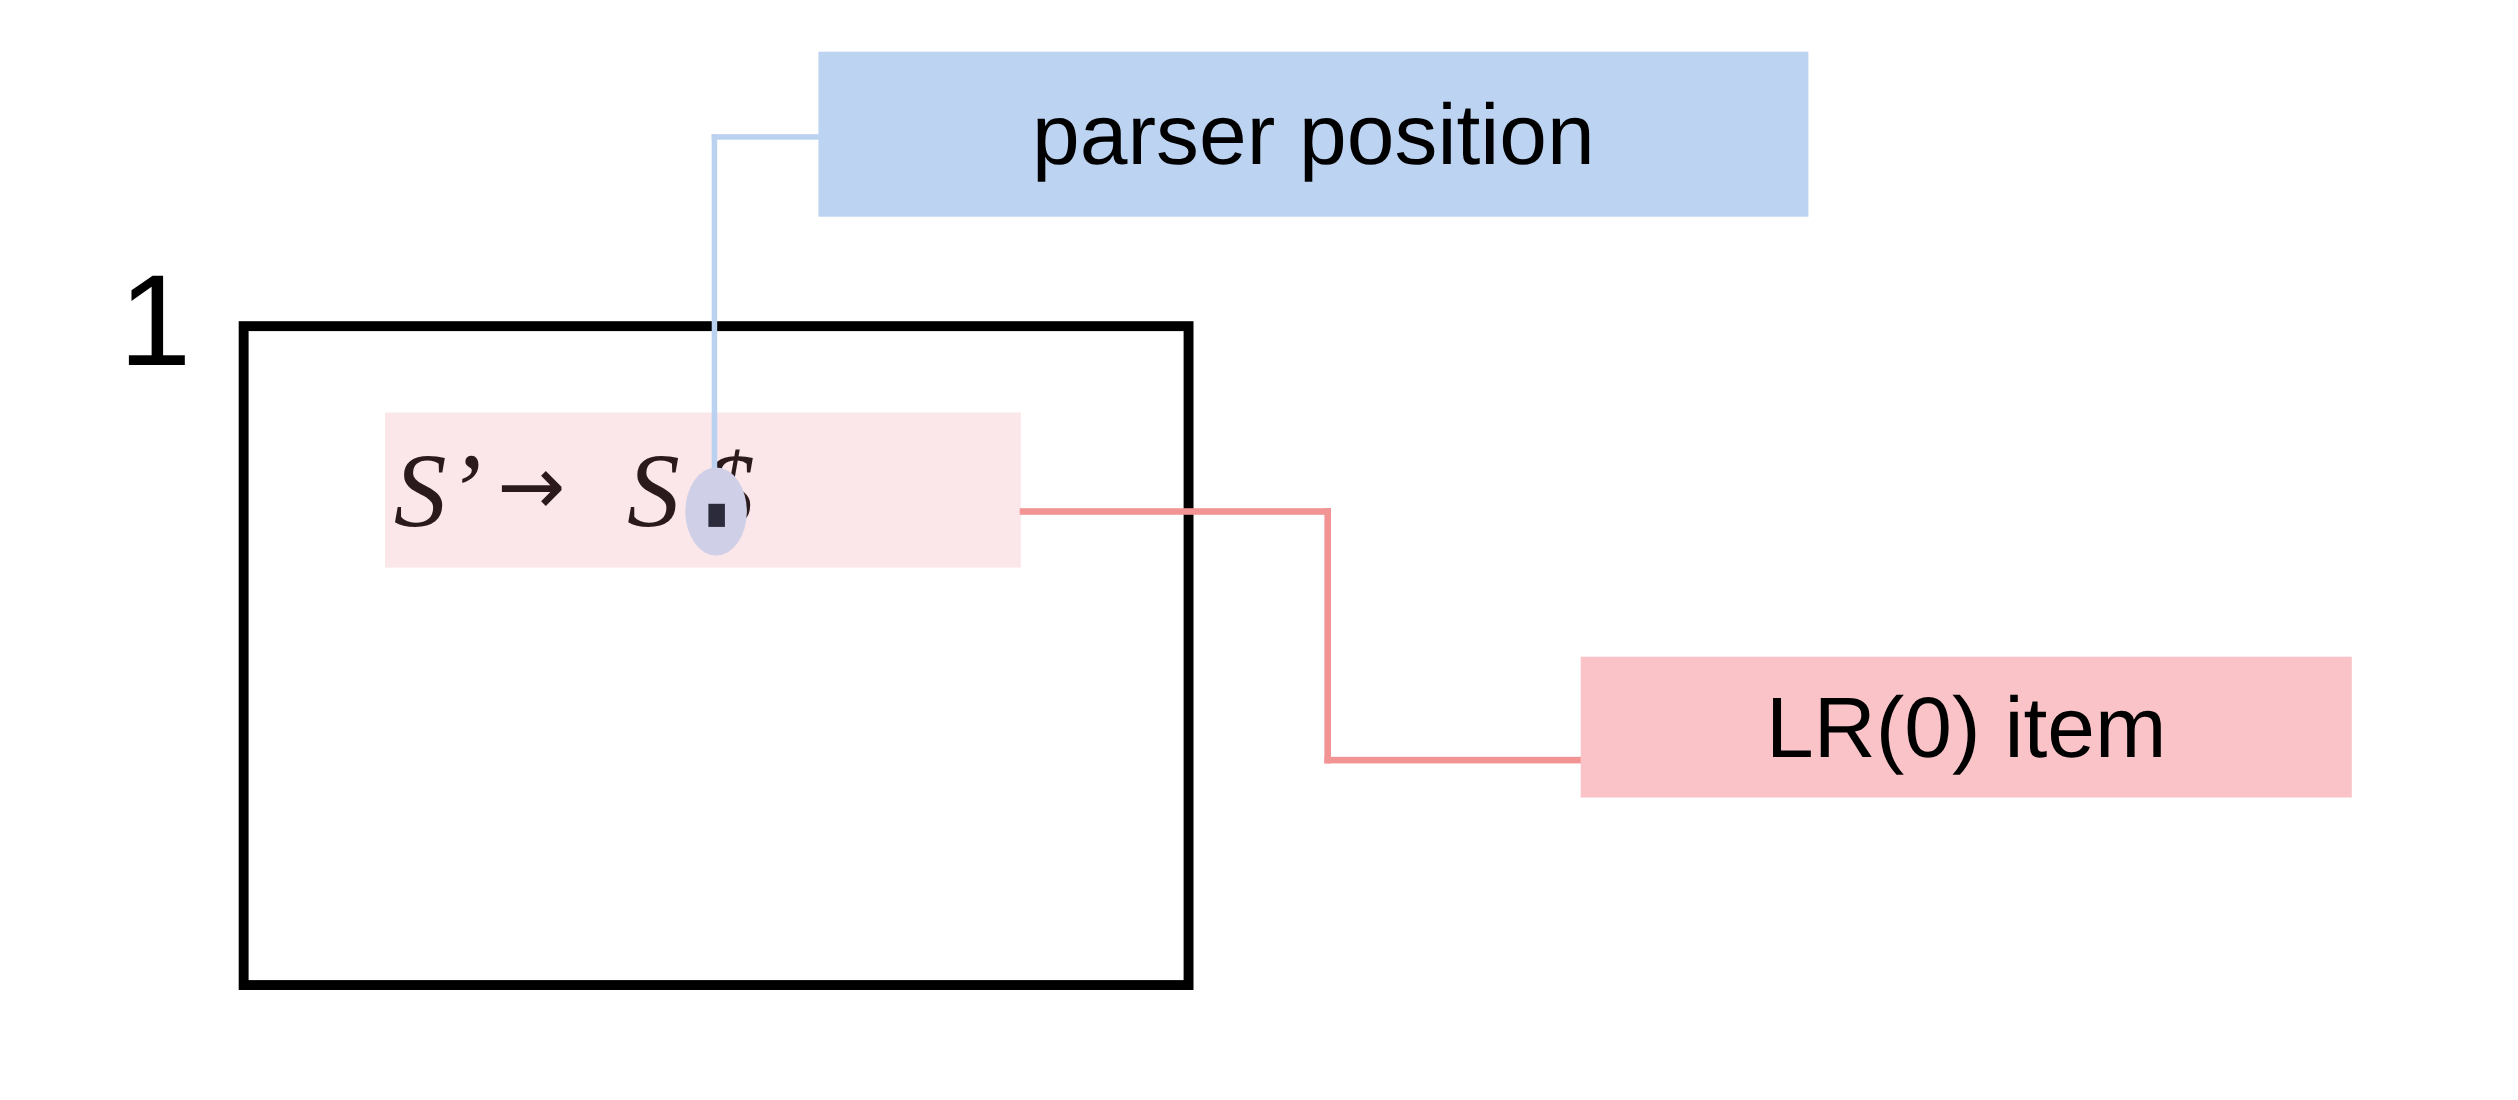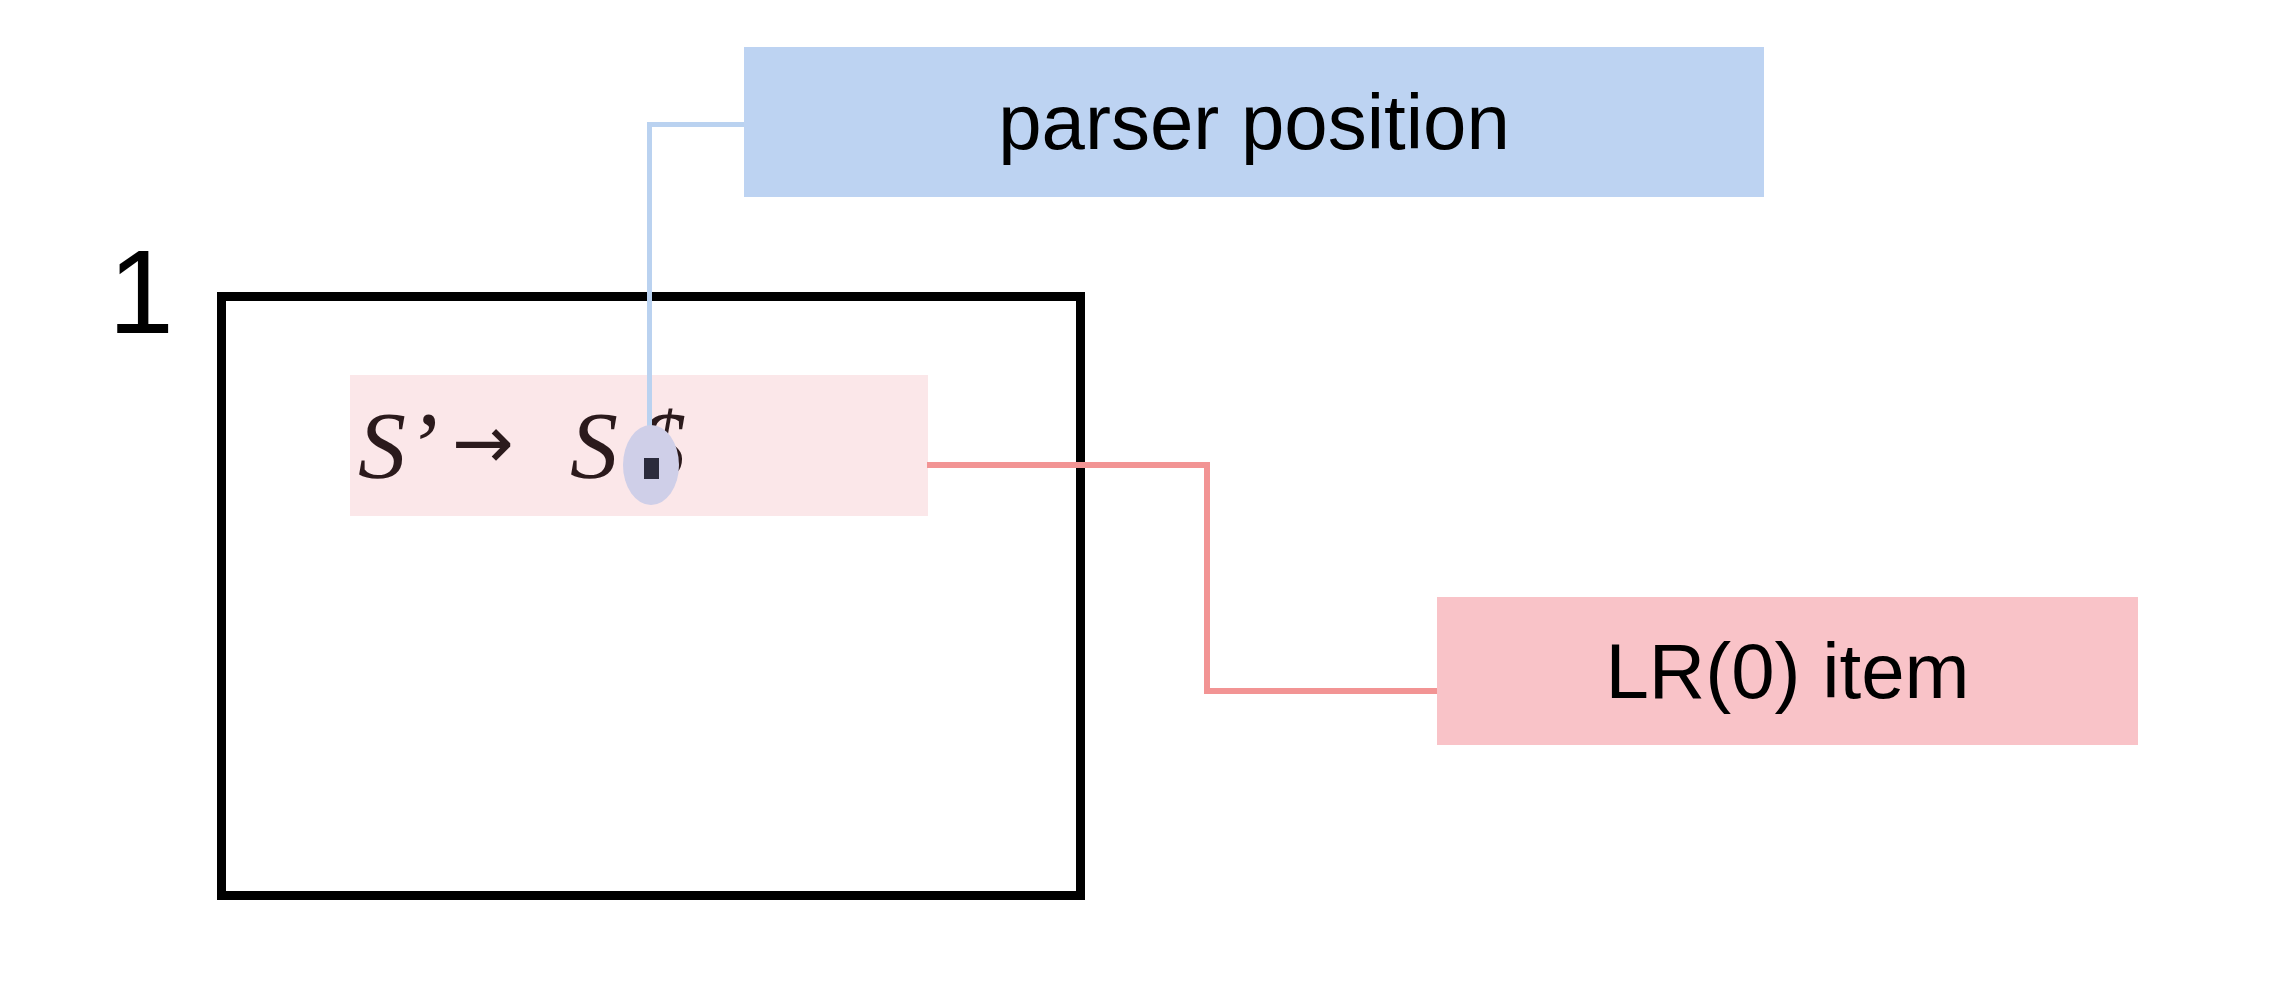--- a/index.html
+++ b/index.html
@@ -137,21 +137,21 @@
     height: 5px;
     background: #bad2f0;
     z-index: 2;
   }
 
   
   .callout-blue {
     position: absolute;
     left: 744px;
     top: 47px;
-    width: 1020px;
+    width: 900px;
     height: 150px;
     background: #bdd3f2;
     display: flex;
     align-items: center;
     justify-content: center;
     z-index: 5;
   }
   .callout-blue .label {
     font-family: "Liberation Sans", sans-serif;
     font-size: 78px;
@@ -189,21 +189,21 @@
     background: #f29494;
     z-index: 2;
   }
 
   
   .callout-pink {
     position: absolute;
     left: 1437px;
     top: 597px;
     width: 701px;
-    height: 148px;
+    height: 128px;
     background: #f9c3c8;
     display: flex;
     align-items: center;
     justify-content: center;
     z-index: 5;
   }
   .callout-pink .label {
     font-family: "Liberation Sans", sans-serif;
     font-size: 78px;
     line-height: 1;

